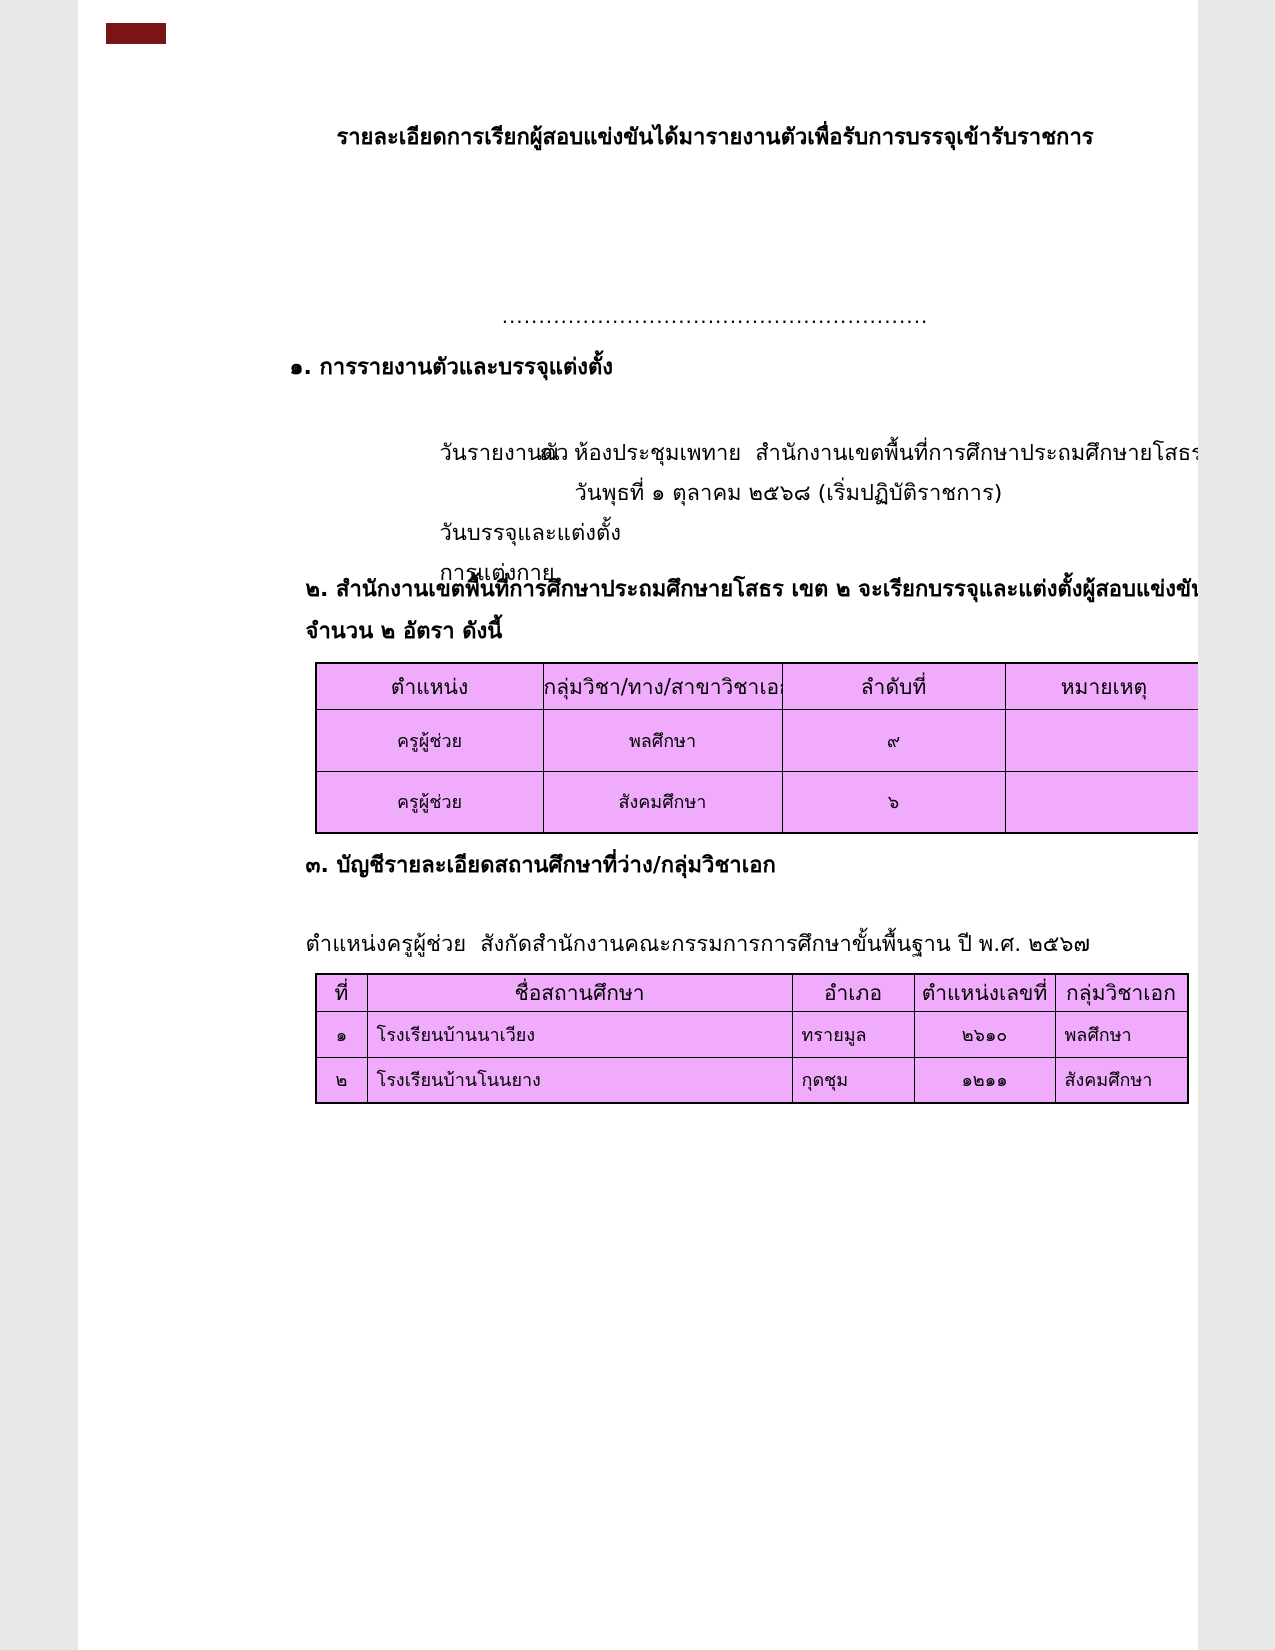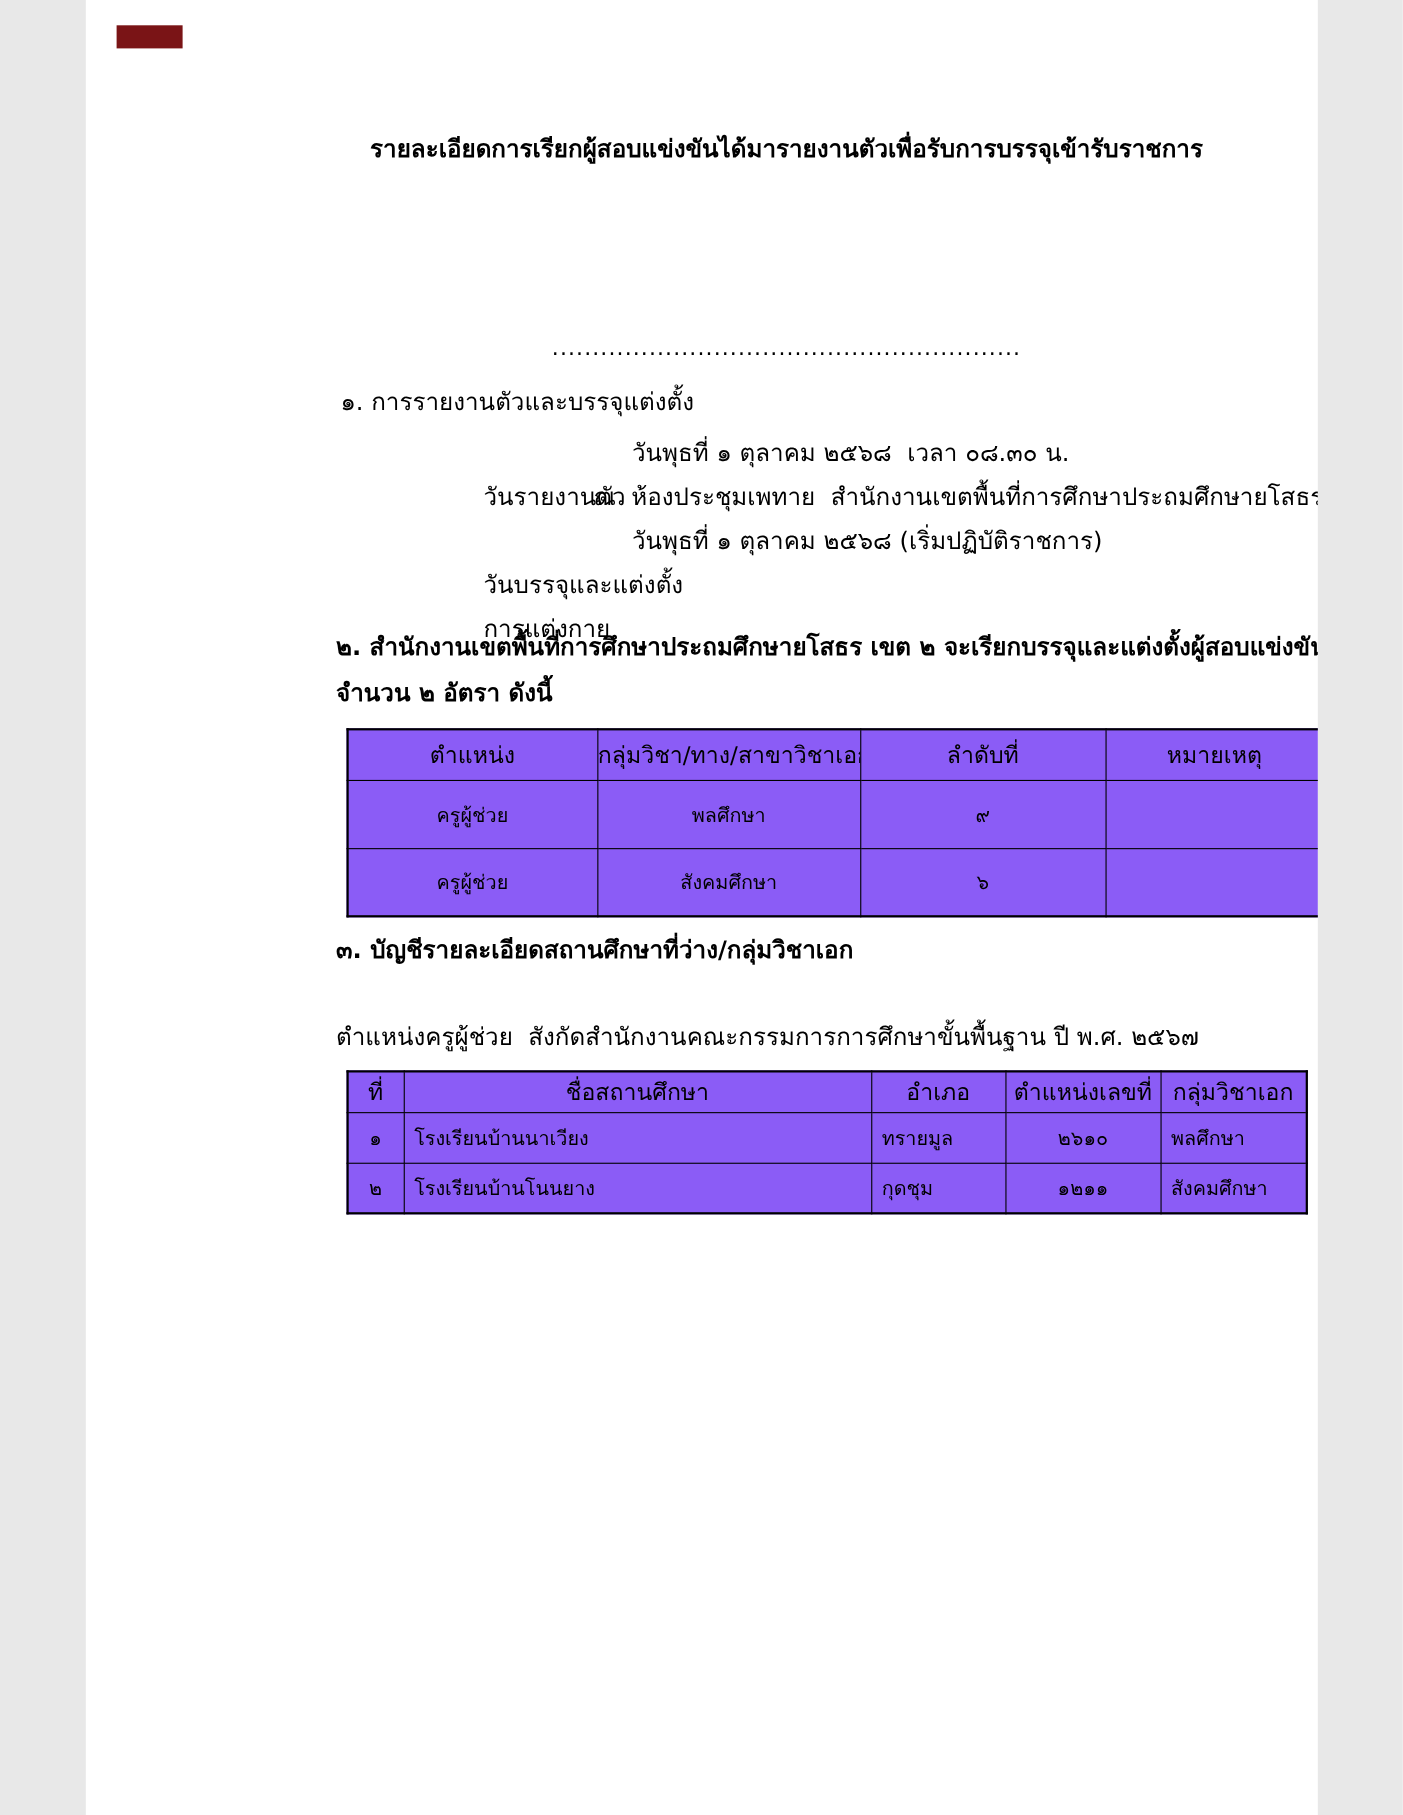--- a/index.html
+++ b/index.html
@@ -23,33 +23,33 @@
   }
   .t-line{height:42px;line-height:42px;white-space:pre;}
   .subtitle{
     position:absolute;left:228px;top:248px;height:30px;line-height:30px;
     font-weight:bold;white-space:pre;
   }
   .dots{
     position:absolute;left:0;top:304px;width:1275px;height:24px;line-height:24px;
     text-align:center;font-size:20px;letter-spacing:1px;white-space:pre;
   }
-  .s1h{position:absolute;left:232px;top:352px;height:30px;line-height:30px;font-weight:normal;white-space:pre;}
+  .s1h{position:absolute;left:212px;top:352px;height:30px;line-height:30px;font-weight:bold;white-space:pre;}
   .s1rows{position:absolute;left:320px;top:393px;width:820px;}
   .drow{position:relative;height:40px;line-height:40px;white-space:pre;}
   .dlabel{display:inline-block;}
   .dvalue{position:absolute;left:177px;top:0;white-space:pre;}
   .dvalue2{position:absolute;left:142px;top:0;white-space:pre;}
   .s2h{position:absolute;left:228px;top:568px;font-weight:bold;}
   .s2h .h-line{height:42px;line-height:42px;white-space:pre;}
   .s3h{position:absolute;left:228px;top:851px;height:28px;line-height:28px;font-weight:bold;white-space:pre;}
   .s3p1{position:absolute;left:308px;top:893px;height:28px;line-height:28px;white-space:pre;}
   .s3p2{position:absolute;left:228px;top:929px;height:30px;line-height:30px;white-space:pre;}
 
-  table{border-collapse:collapse;table-layout:fixed;background:#8b5cf6;}
+  table{border-collapse:collapse;table-layout:fixed;background:#f0abfc;}
   table, th, td{border:1px solid #000;}
   table{border-width:2px;}
   th,td{font-size:18px;font-weight:normal;text-align:center;vertical-align:middle;
         overflow:hidden;white-space:nowrap;padding:0;}
   th{font-size:21px;}
 
   #t1{position:absolute;left:237px;top:662px;width:883px;}
   #t1 th:nth-child(1){width:226px;}
   #t1 th:nth-child(2){width:238px;}
   #t1 th:nth-child(3){width:222px;}
@@ -81,21 +81,20 @@
   </header>
 
 
   <div class="dots">..........................................................</div>
 
   <div class="s1h">๑. การรายงานตัวและบรรจุแต่งตั้ง</div>
 
   <div class="s1rows">
     <div class="drow">
       <span class="dlabel">วันรายงานตัว</span>
-      <span class="dvalue">วันพุธที่ ๑ ตุลาคม ๒๕๖๘  เวลา ๐๘.๓๐ น.</span>
     </div>
     <div class="drow">
       <span class="dvalue2">ณ  ห้องประชุมเพทาย  สำนักงานเขตพื้นที่การศึกษาประถมศึกษายโสธร เขต ๒</span>
     </div>
     <div class="drow">
       <span class="dlabel">วันบรรจุและแต่งตั้ง</span>
       <span class="dvalue">วันพุธที่ ๑ ตุลาคม ๒๕๖๘ (เริ่มปฏิบัติราชการ)</span>
     </div>
     <div class="drow">
       <span class="dlabel">การแต่งกาย</span>

